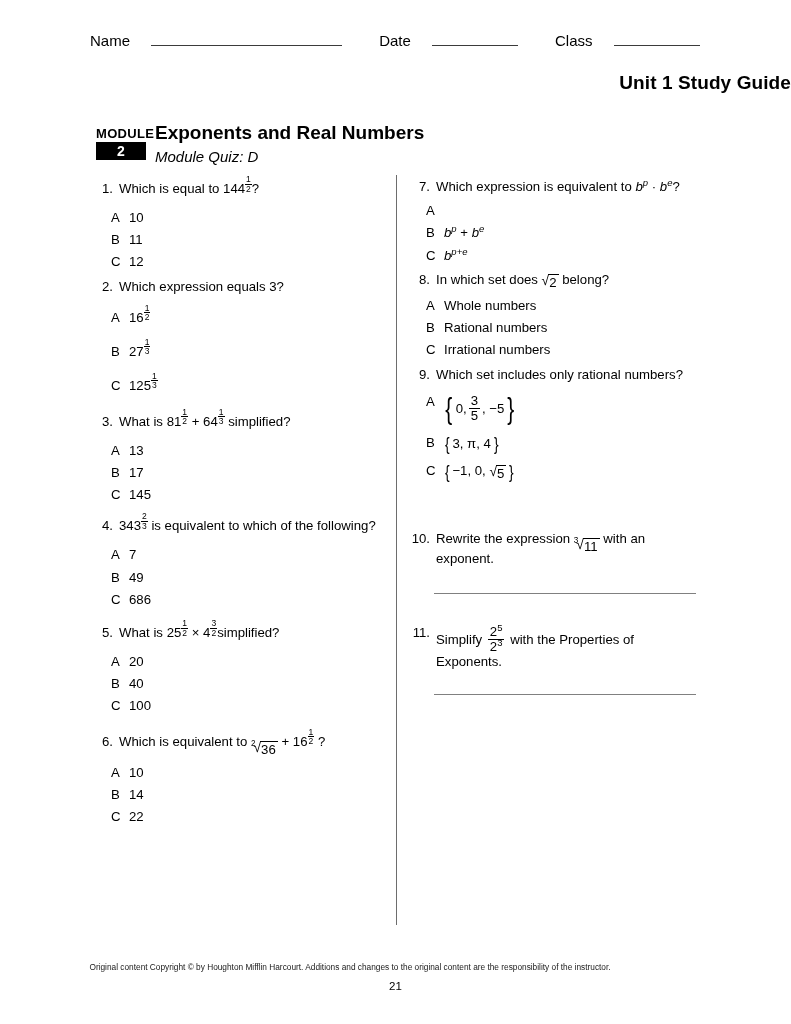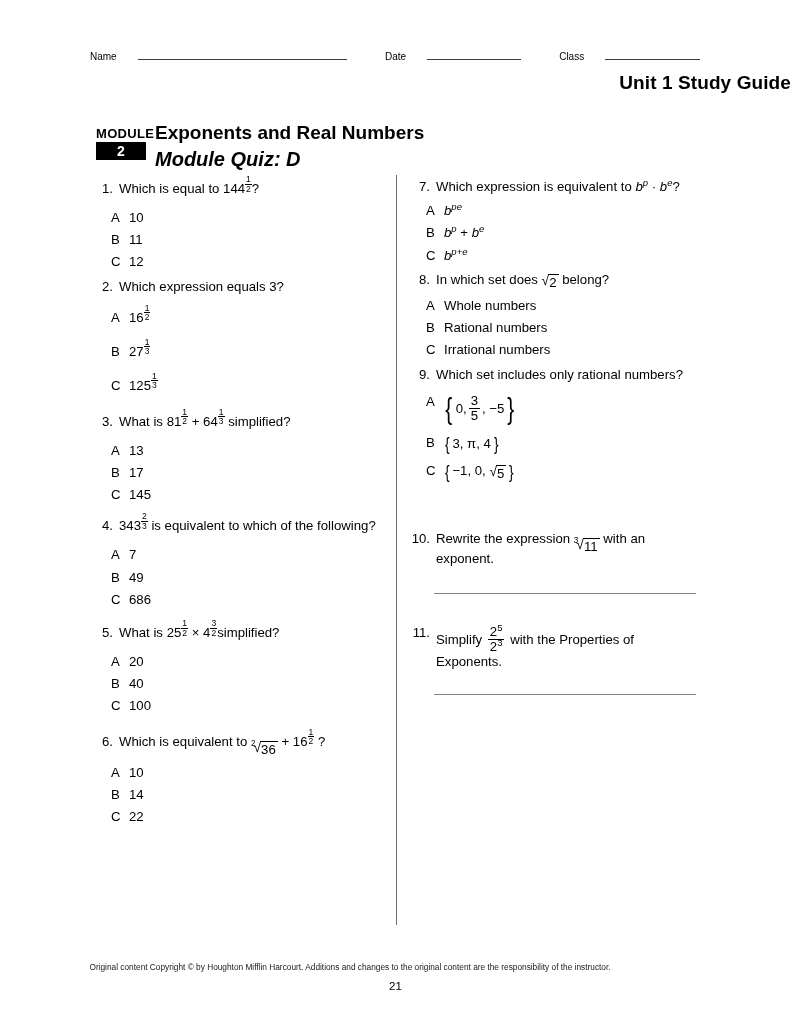--- a/index.html
+++ b/index.html
@@ -20,26 +20,26 @@
     position: absolute;
     left: 0; top: 0;
     width: 791px;
     height: 1024px;
   }
 
   
   .idrow {
     position: absolute;
     left: 90px;
-    top: 48px;
+    top: 32px;
     width: 610px;
     height: 20px;
     display: flex;
     align-items: baseline;
-    font-size: 10px;
+    font-size: 15px;
     gap: 15px;
   }
   .idrow .lbl {
     white-space: nowrap;
     padding-right: 6px;
   }
   .idrow .rule {
     border-bottom: 1px solid #3b3b3b;
     height: 11px;
   }
@@ -88,22 +88,22 @@
     position: absolute;
     left: 155px;
     top: 122px;
     font-size: 19px;
     font-weight: bold;
   }
   .quiz-sub {
     position: absolute;
     left: 155px;
     top: 148px;
-    font-size: 20px;
-    font-weight: bold;
+    font-size: 15px;
+    font-weight: normal;
     font-style: italic;
   }
 
   
   .divider {
     position: absolute;
     left: 396px;
     top: 175px;
     width: 1px;
     height: 750px;
@@ -485,21 +485,20 @@
         <span>Which expression is equivalent to</span>
         <span class="mathi">b</span><sup class="sp mathi">p</sup>
         <span>·</span>
         <span class="mathi">b</span><sup class="sp mathi">e</sup><span>?</span>
       </span>
     </div>
     <div class="choices">
       <div class="sp-ch"></div>
       <div class="choice">
         <span class="ltr">A</span>
-        <span class="val"><span class="mathi">b</span><sup class="sp mathi">pe</sup></span>
       </div>
       <div class="sp-ch"></div>
       <div class="choice">
         <span class="ltr">B</span>
         <span class="val"><span class="mathi">b</span><sup class="sp mathi">p</sup> <span>+</span> <span class="mathi">b</span><sup class="sp mathi">e</sup></span>
       </div>
       <div class="sp-ch"></div>
       <div class="choice">
         <span class="ltr">C</span>
         <span class="val"><span class="mathi">b</span><sup class="sp mathi">p+e</sup></span>

